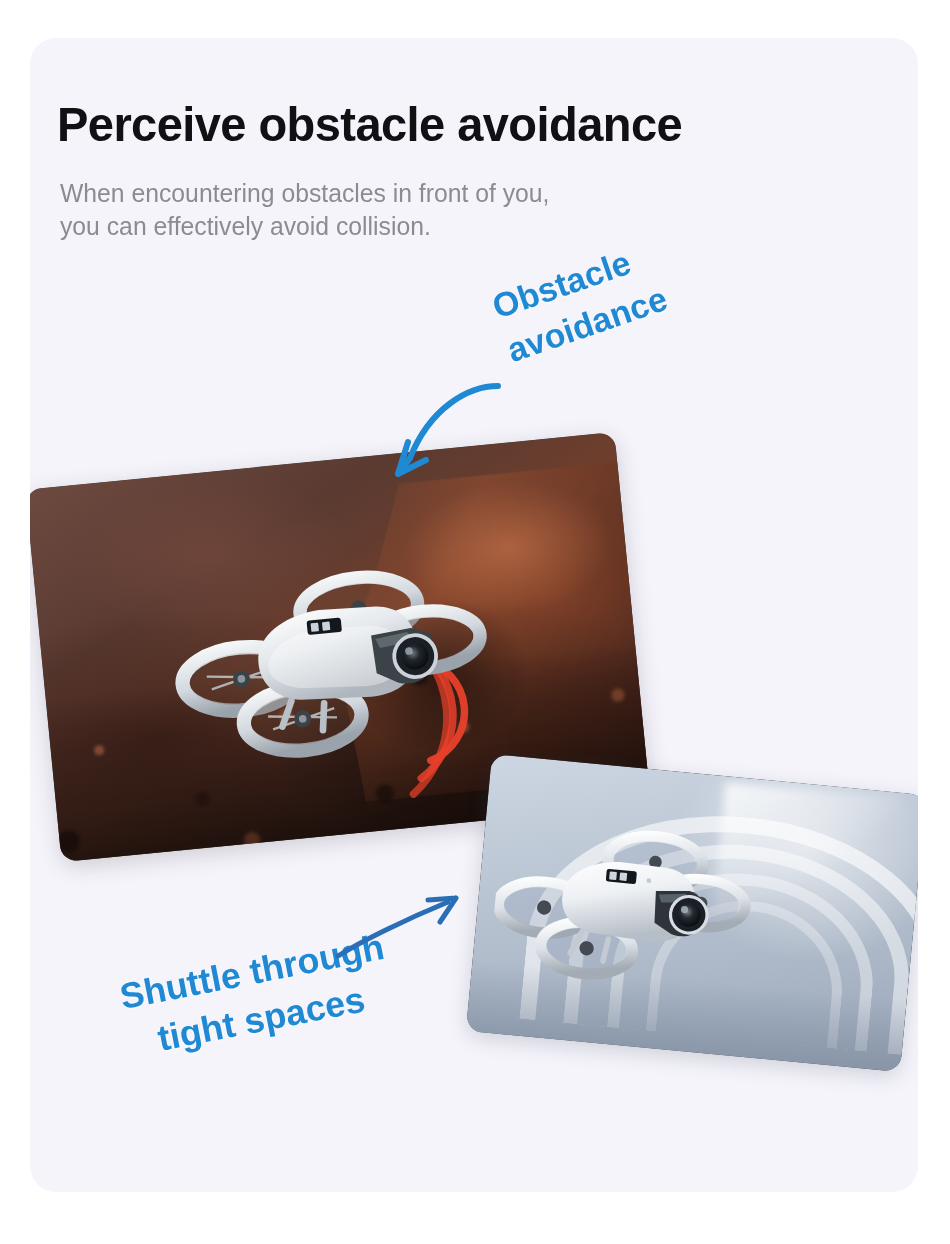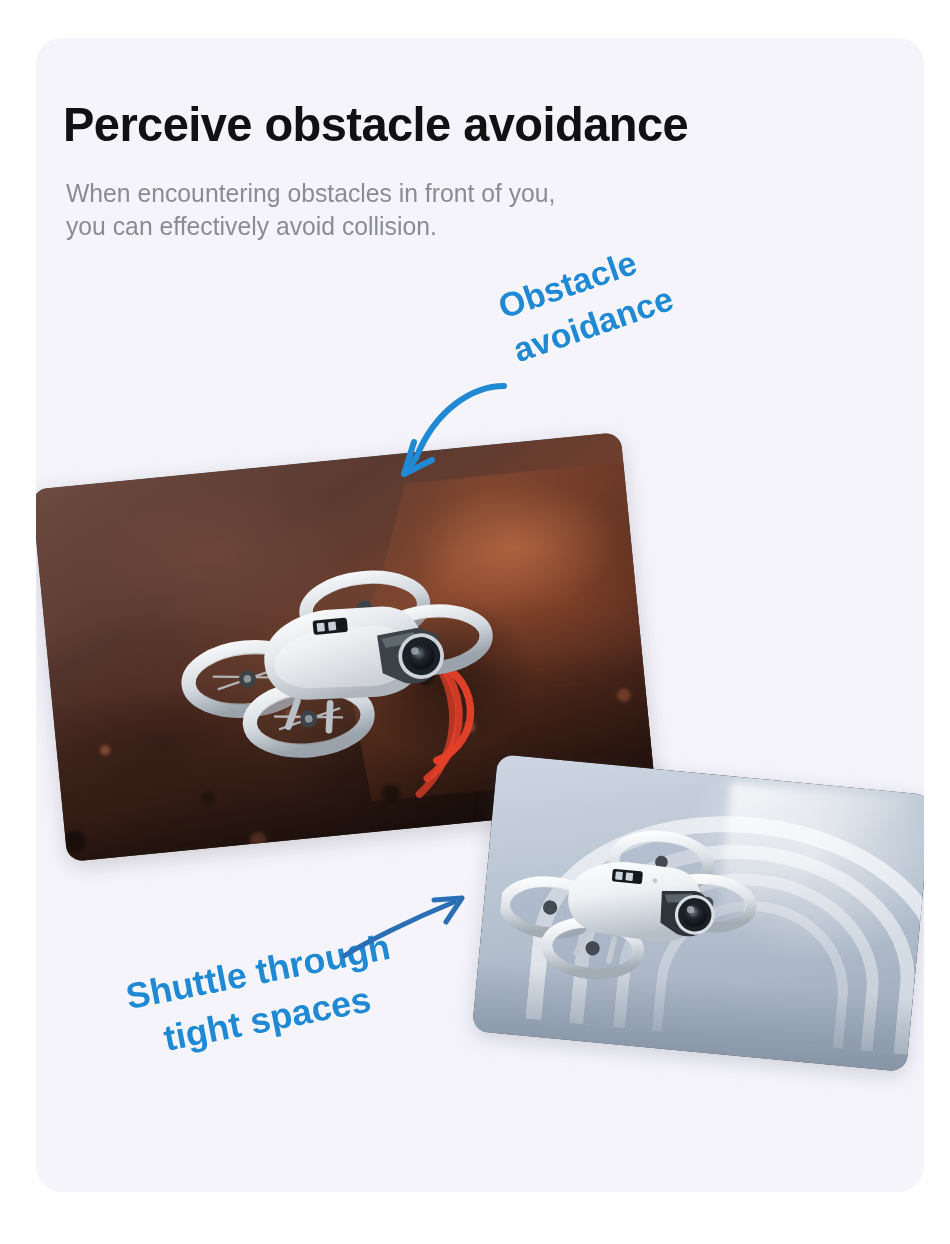--- a/index.html
+++ b/index.html
@@ -9,21 +9,21 @@
     width: 950px;
     height: 1244px;
     background: #ffffff;
     font-family: "Liberation Sans", sans-serif;
     overflow: hidden;
   }
 
   
   #promo-card {
     position: absolute;
-    left: 36px;
+    left: 30px;
     top: 38px;
     width: 888px;
     height: 1154px;
     background: #f5f4fb;
     border-radius: 26px;
     overflow: hidden;
   }
 
   
   #headline {

